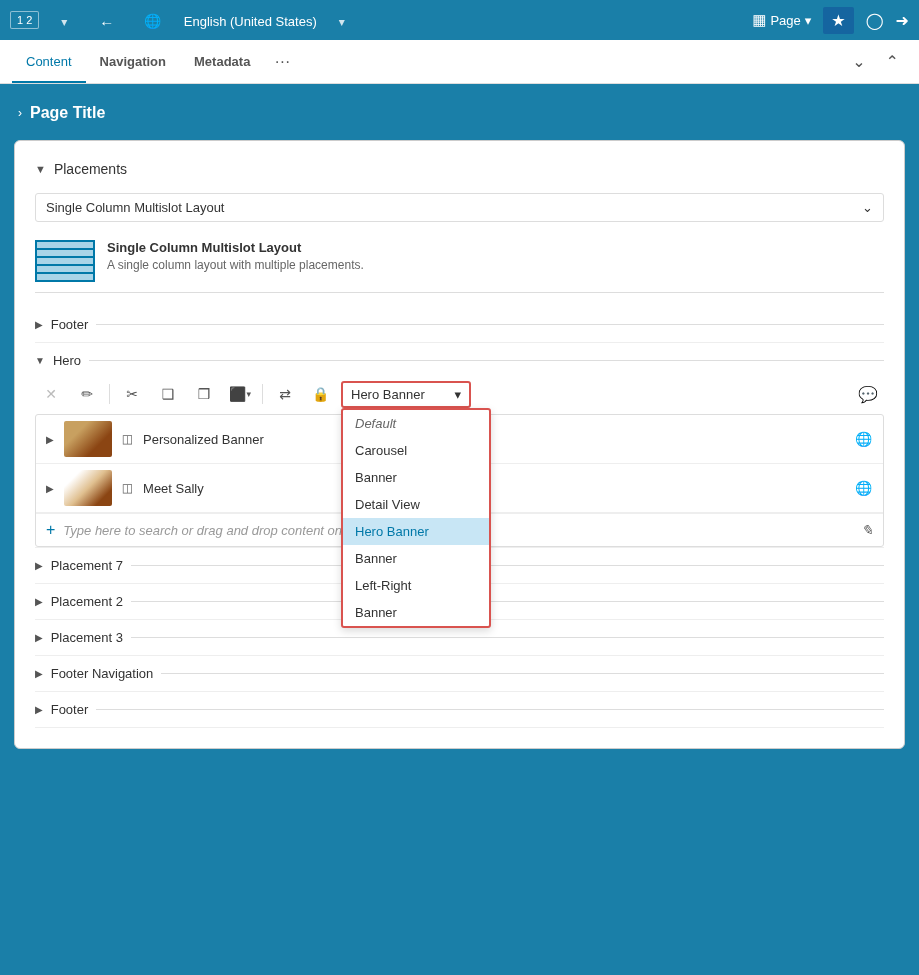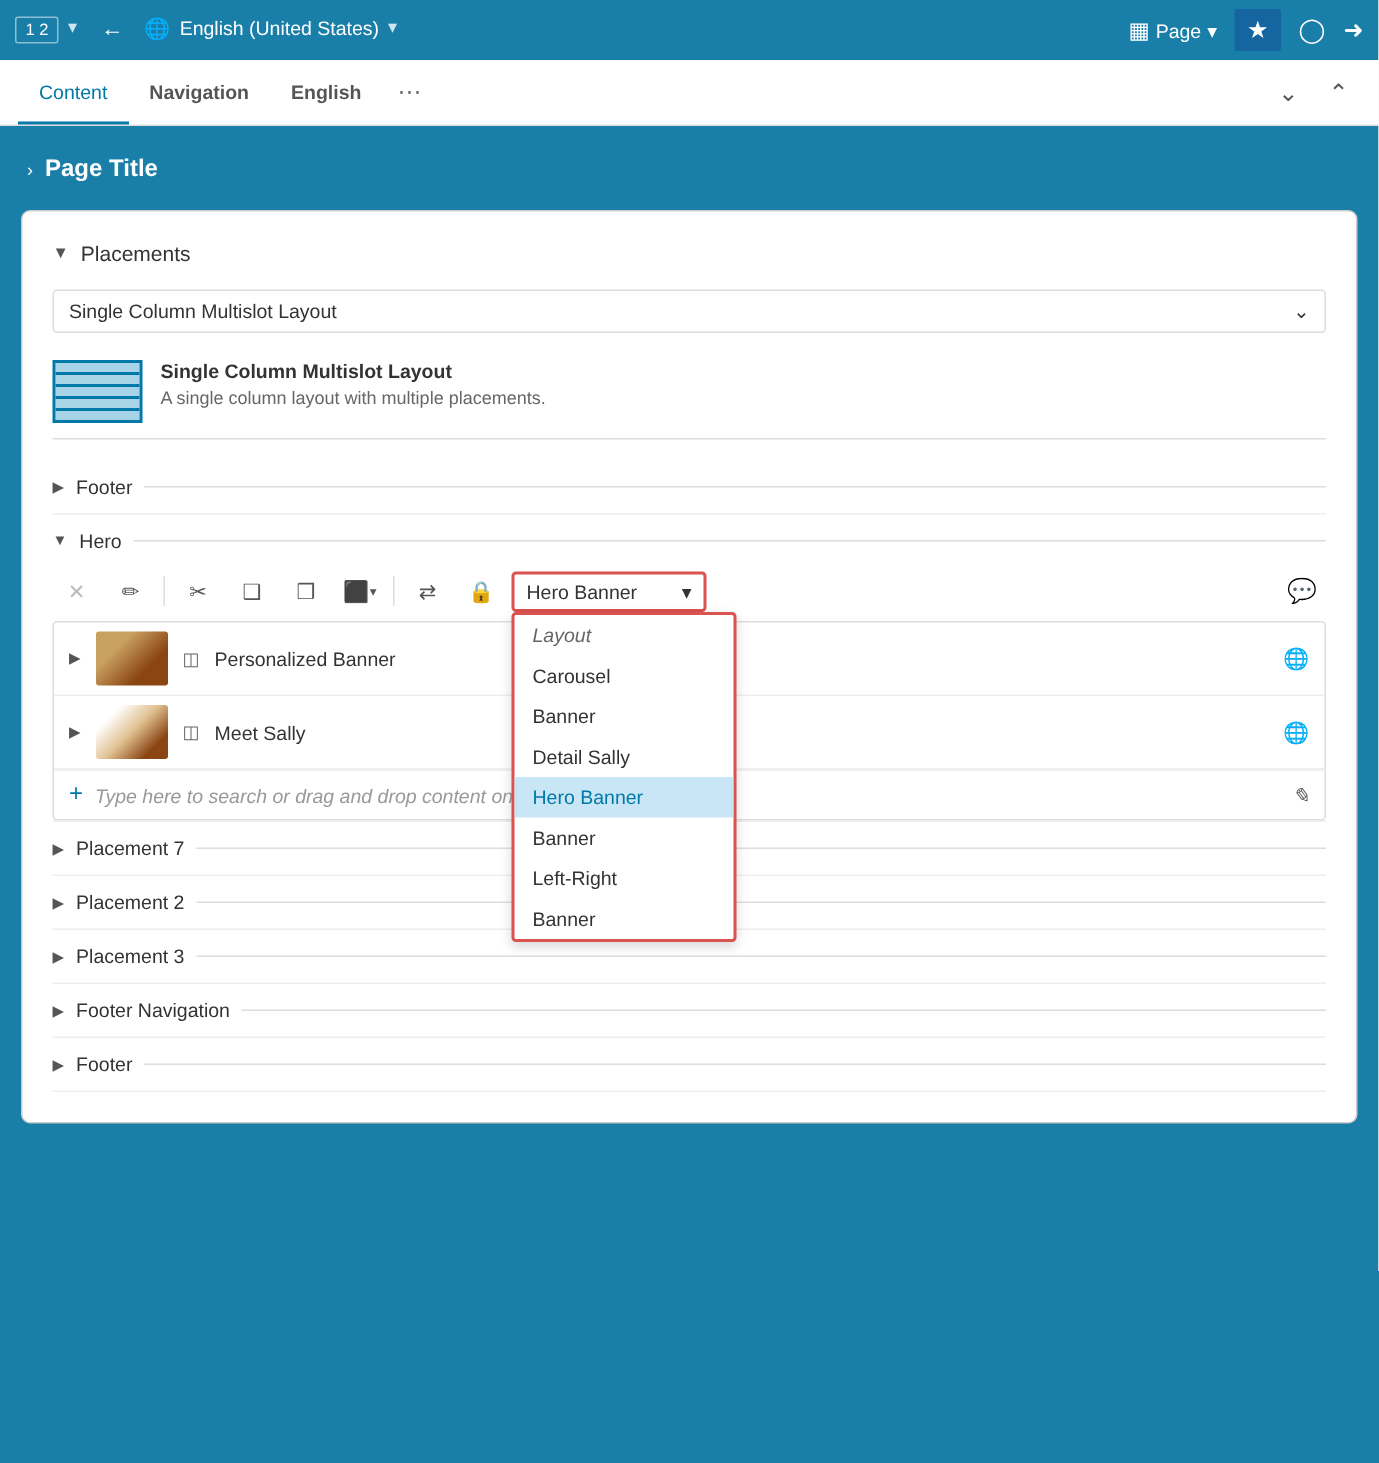--- a/index.html
+++ b/index.html
@@ -10,22 +10,22 @@
       background: #1a7fa8;
       height: 40px;
       display: flex;
       align-items: center;
       padding: 0 10px;
       gap: 8px;
       color: white;
     }
     .top-bar-left {
       display: flex;
-      align-items: flex-start;
-      gap: 6px;
+      align-items: flex-end;
+      gap: 22px;
       flex: 1;
     }
     .top-bar-badge {
       background: #1a7fa8;
       border: 1px solid rgba(255,255,255,0.5);
       color: white;
       font-size: 11px;
       padding: 2px 6px;
       border-radius: 2px;
     }
@@ -441,21 +441,21 @@
     </div>
     <span class="top-bar-icon top-bar-star">★</span>
     <span class="top-bar-icon">◯</span>
     <span class="top-bar-icon">➜</span>
   </div>
 </div>
 
 <div class="tab-bar">
   <div class="tab active">Content</div>
   <div class="tab">Navigation</div>
-  <div class="tab">English</div>
+  <div class="tab">Metadata</div>
   <div class="tab-more">···</div>
   <div class="tab-bar-right">
     <button class="tab-bar-btn">⌄</button>
     <button class="tab-bar-btn">⌃</button>
   </div>
 </div>
 
 <div class="main">
 
   <div class="page-title-section">
@@ -511,24 +511,24 @@
         <button class="toolbar-btn">⇄</button>
         <button class="toolbar-btn">🔒</button>
 
         <div class="dropdown-wrapper">
           <div class="dropdown-trigger">
             <span class="dropdown-trigger-text">Hero Banner</span>
             <span>▾</span>
           </div>
           <div class="dropdown-menu">
             <div class="dropdown-scrollbar">
-              <div class="dropdown-item italic">Layout</div>
+              <div class="dropdown-item italic">Default</div>
               <div class="dropdown-item">Carousel</div>
               <div class="dropdown-item">Banner</div>
-              <div class="dropdown-item">Detail Sally</div>
+              <div class="dropdown-item">Detail View</div>
               <div class="dropdown-item selected">Hero Banner</div>
               <div class="dropdown-item">Banner</div>
               <div class="dropdown-item">Left-Right</div>
               <div class="dropdown-item">Banner</div>
 
             </div>
           </div>
         </div>
 
         <div class="toolbar-right">

